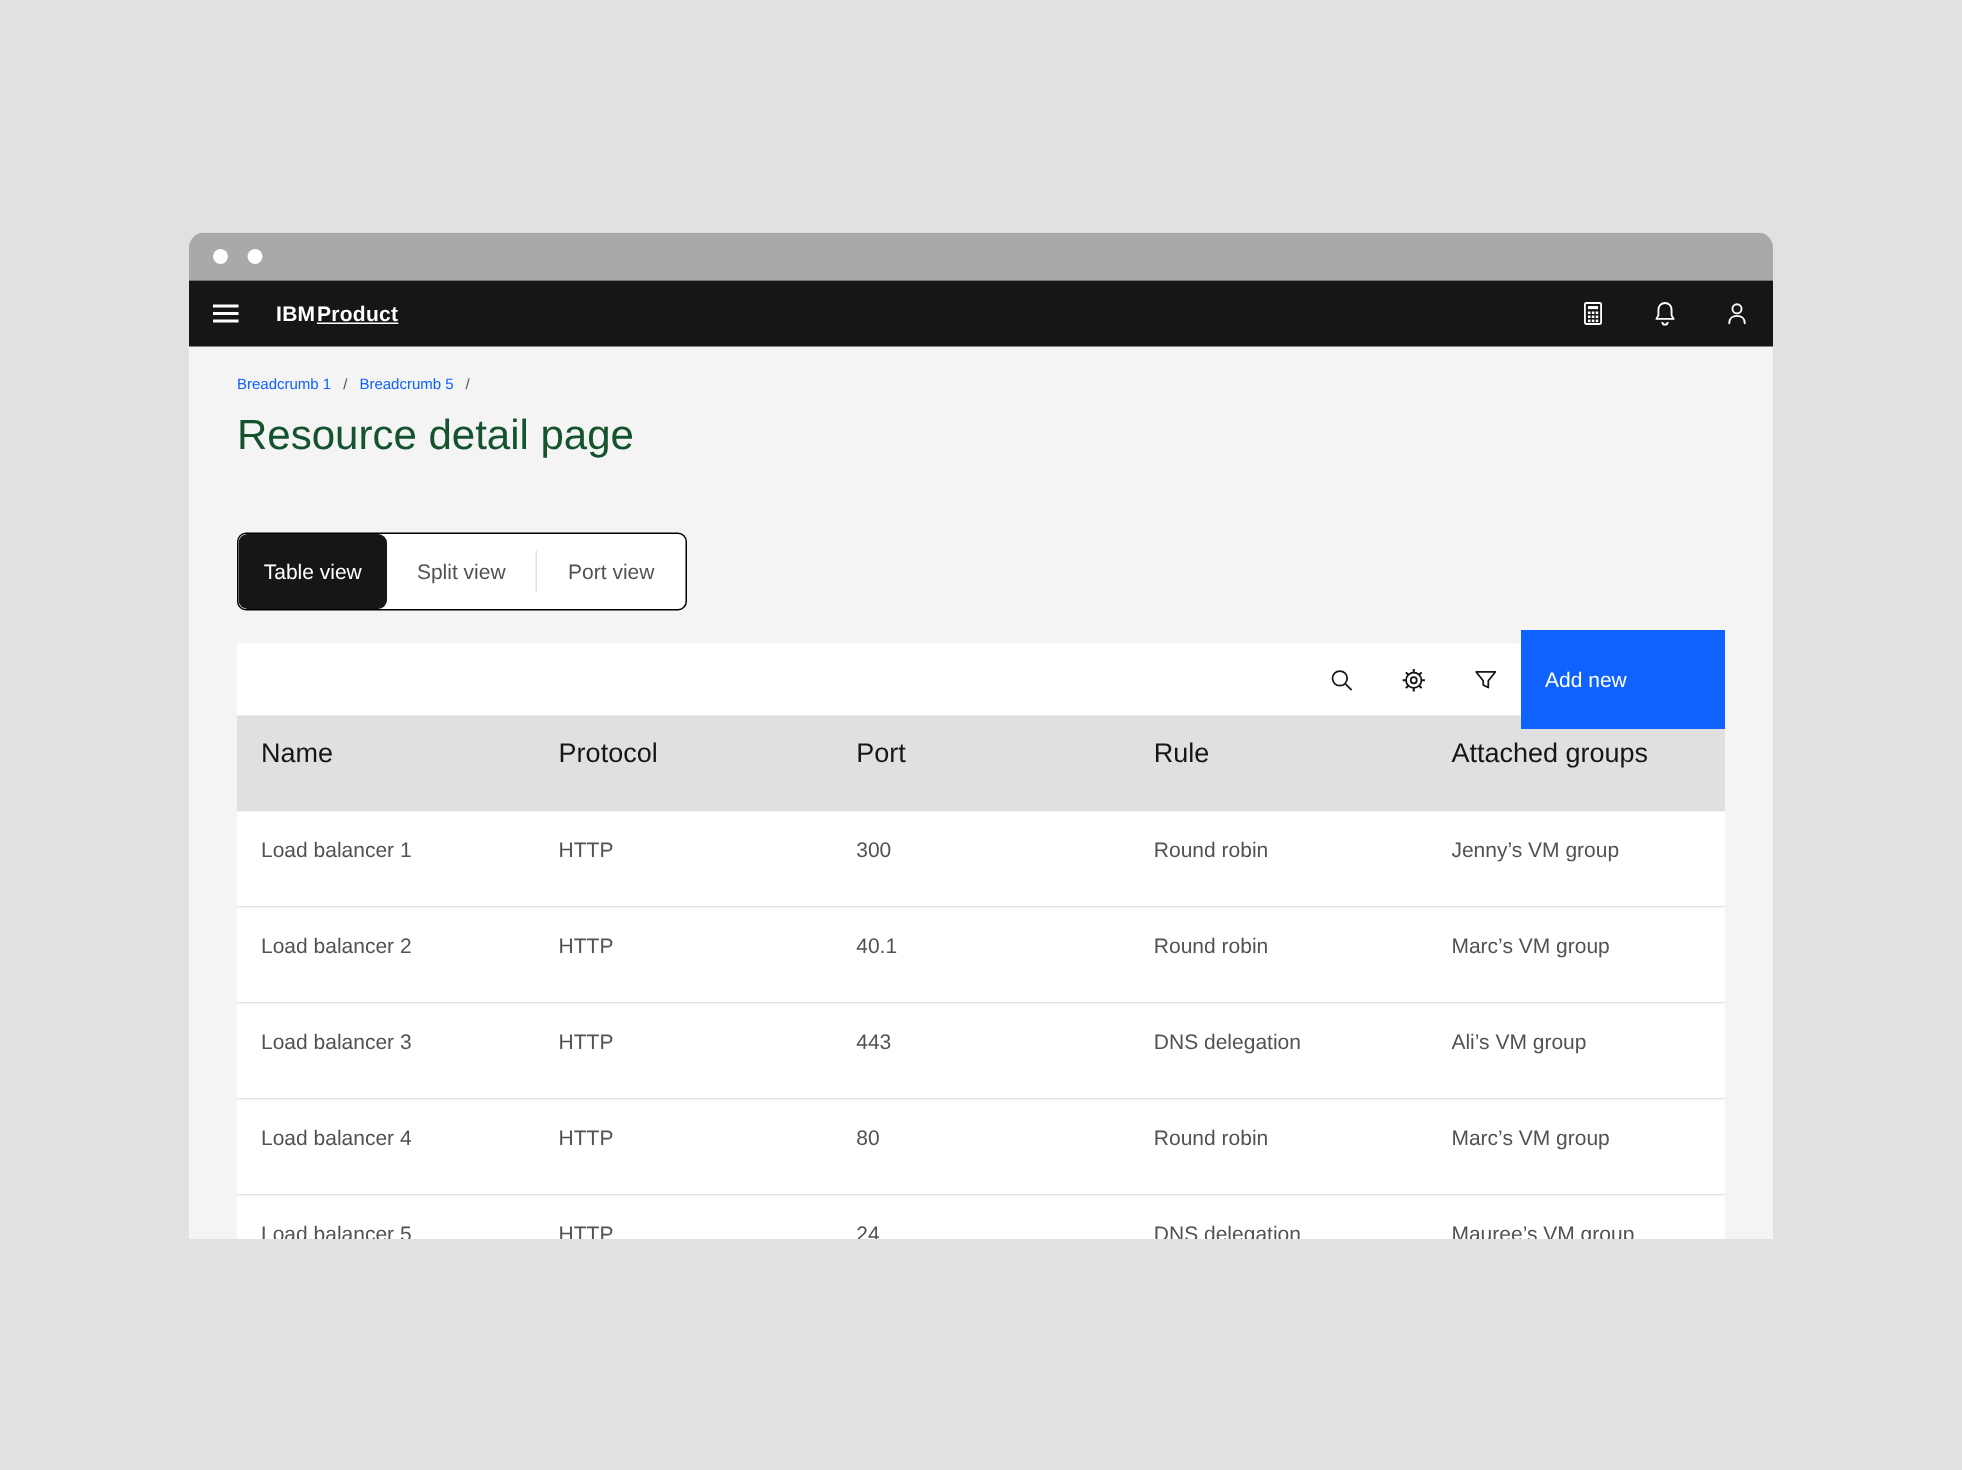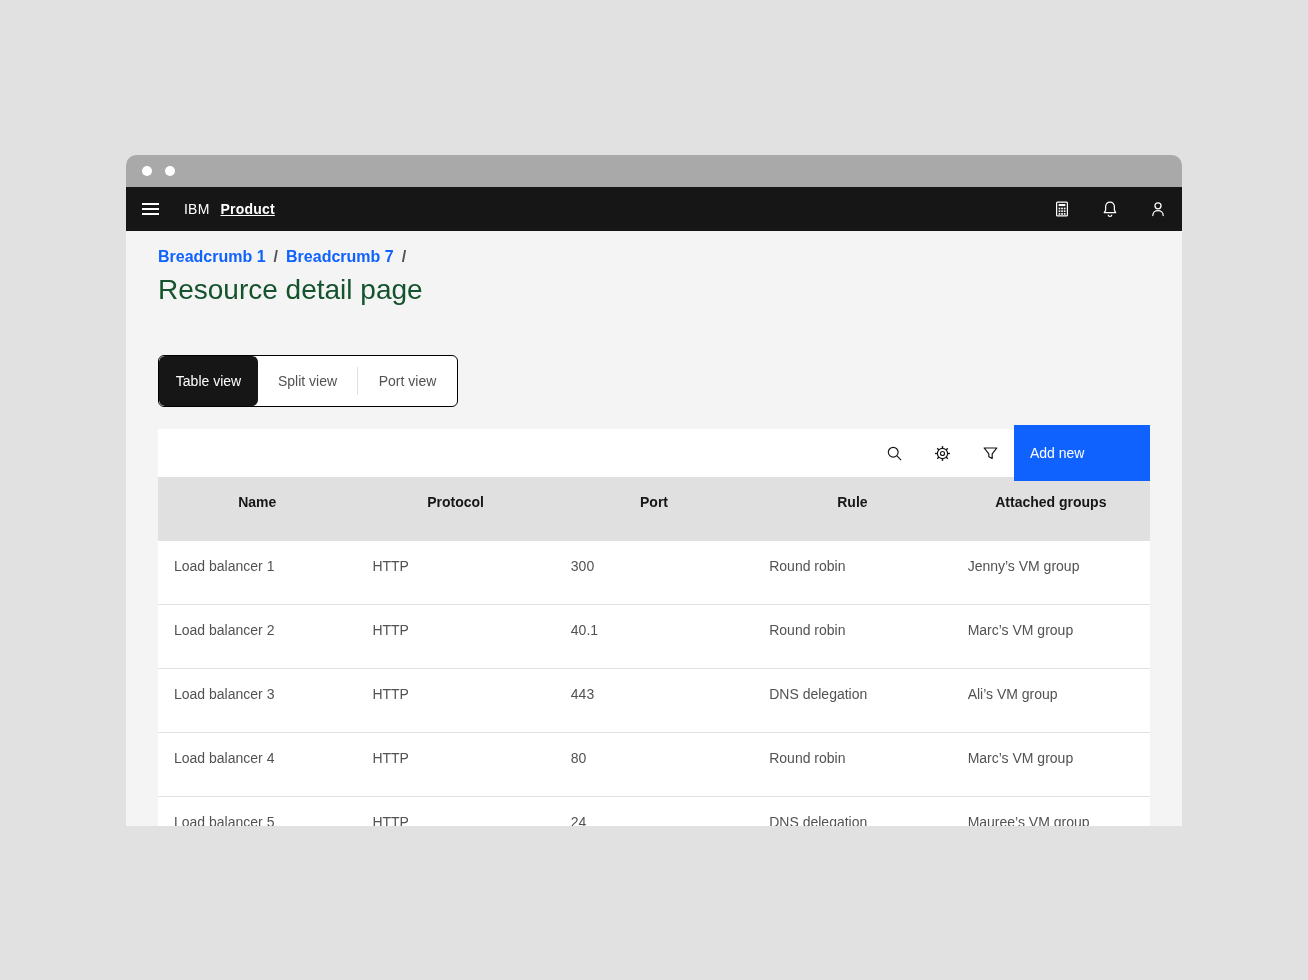--- a/index.html
+++ b/index.html
@@ -35,28 +35,28 @@
     display: flex; align-items: center;
   }
   .iconbtn {
     background: none; border: none; padding: 0; cursor: pointer;
     display: flex; align-items: center; justify-content: center;
   }
   .appbar .iconbtn { width: 48px; height: 44px; }
   .hamburger { display: flex; flex-direction: column; gap: 3px; }
   .hamburger i { display: block; width: 17px; height: 2px; background: #fff; }
   .brand { font-size: 14px; margin-left: 10px; letter-spacing: 0.2px; white-space: nowrap; }
-  .brand .prefix { font-weight: 400; margin-right: 11px; }
+  .brand .prefix { font-weight: 700; margin-right: 1px; }
   .brand .name { font-weight: 700; text-decoration: underline; }
   .appbar-spacer { flex: 1; }
 
   
   .content { padding: 17px 32px 0; }
 
-  .breadcrumb { font-size: 16px; line-height: 18px; display: flex; gap: 8px; align-items: flex-start; font-weight: bold; }
+  .breadcrumb { font-size: 10px; line-height: 18px; display: flex; gap: 8px; align-items: flex-start; }
   .breadcrumb a { color: #0f62fe; text-decoration: none; cursor: pointer; }
   .breadcrumb .sep { color: #525252; }
 
   .page-title { font-size: 28px; line-height: 36px; font-weight: 400; color: #14532d; margin: 6px 0 0; }
 
   
   .switcher {
     margin-top: 47px;
     display: inline-flex; align-items: stretch;
     height: 52px;
@@ -72,31 +72,31 @@
   }
   .switch-btn.selected { background: #161616; color: #fff; border-radius: 6px; }
   .switch-divider { width: 1px; background: #e0e0e0; margin: 11px 0; }
 
   
   .datatable { margin-top: 22px; }
   .toolbar { height: 48px; background: #fff; display: flex; align-items: center; }
   .toolbar-spacer { flex: 1; }
   .toolbar .iconbtn { width: 48px; height: 48px; }
   .add-btn {
-    width: 136px; height: 56px;
+    width: 136px; height: 66px;
     background: #0f62fe; color: #fff;
     border: none; cursor: pointer;
     font-size: 14px; font-family: inherit;
     text-align: left; padding: 0 16px;
   }
 
   .thead { display: flex; background: #e0e0e0; height: 64px; }
   .th {
     flex: 1; padding: 15px 16px 0;
-    font-size: 14px; font-weight: 700; color: #161616; line-height: 20px; text-align: center;
+    font-size: 18px; font-weight: 400; color: #161616; line-height: 20px;
   }
   .tr {
     display: flex; background: #fff; height: 64px;
     border-bottom: 1px solid #e0e0e0;
   }
   .td { flex: 1; padding: 15px 16px 0; font-size: 14px; color: #525252; line-height: 20px; }
 
   svg { display: block; }
 </style>
 </head>
@@ -148,21 +148,21 @@
         <path d="M3.4 13.8 C3.4 11 5.4 9.4 8 9.4 C10.6 9.4 12.6 11 12.6 13.8" stroke="#ffffff" stroke-width="1.1" stroke-linecap="round"></path>
       </svg>
     </button>
   </header>
 
   <main class="content">
 
     <nav class="breadcrumb">
       <a>Breadcrumb 1</a>
       <span class="sep">/</span>
-      <a>Breadcrumb 7</a>
+      <a>Breadcrumb 5</a>
       <span class="sep">/</span>
     </nav>
 
     <h1 class="page-title">Resource detail page</h1>
 
     <div class="switcher">
       <button class="switch-btn selected">Table view</button>
       <button class="switch-btn">Split view</button>
       <span class="switch-divider"></span>
       <button class="switch-btn">Port view</button>

